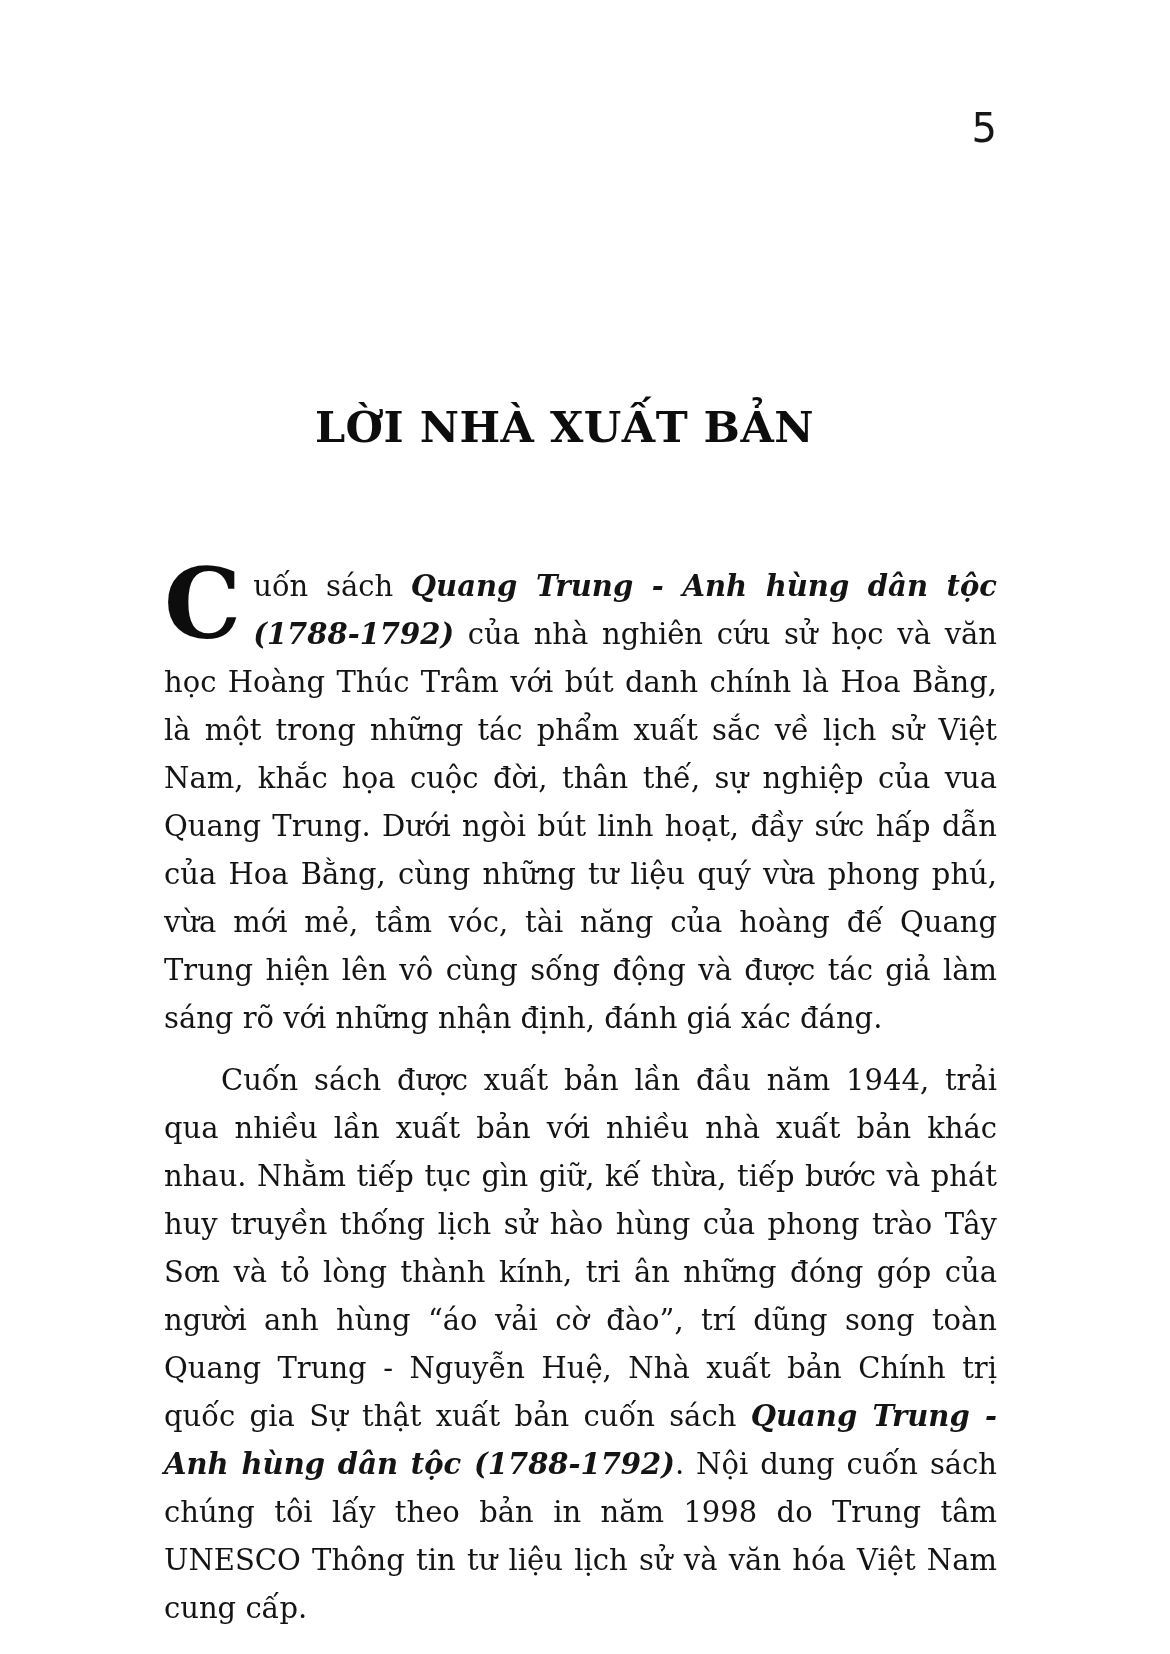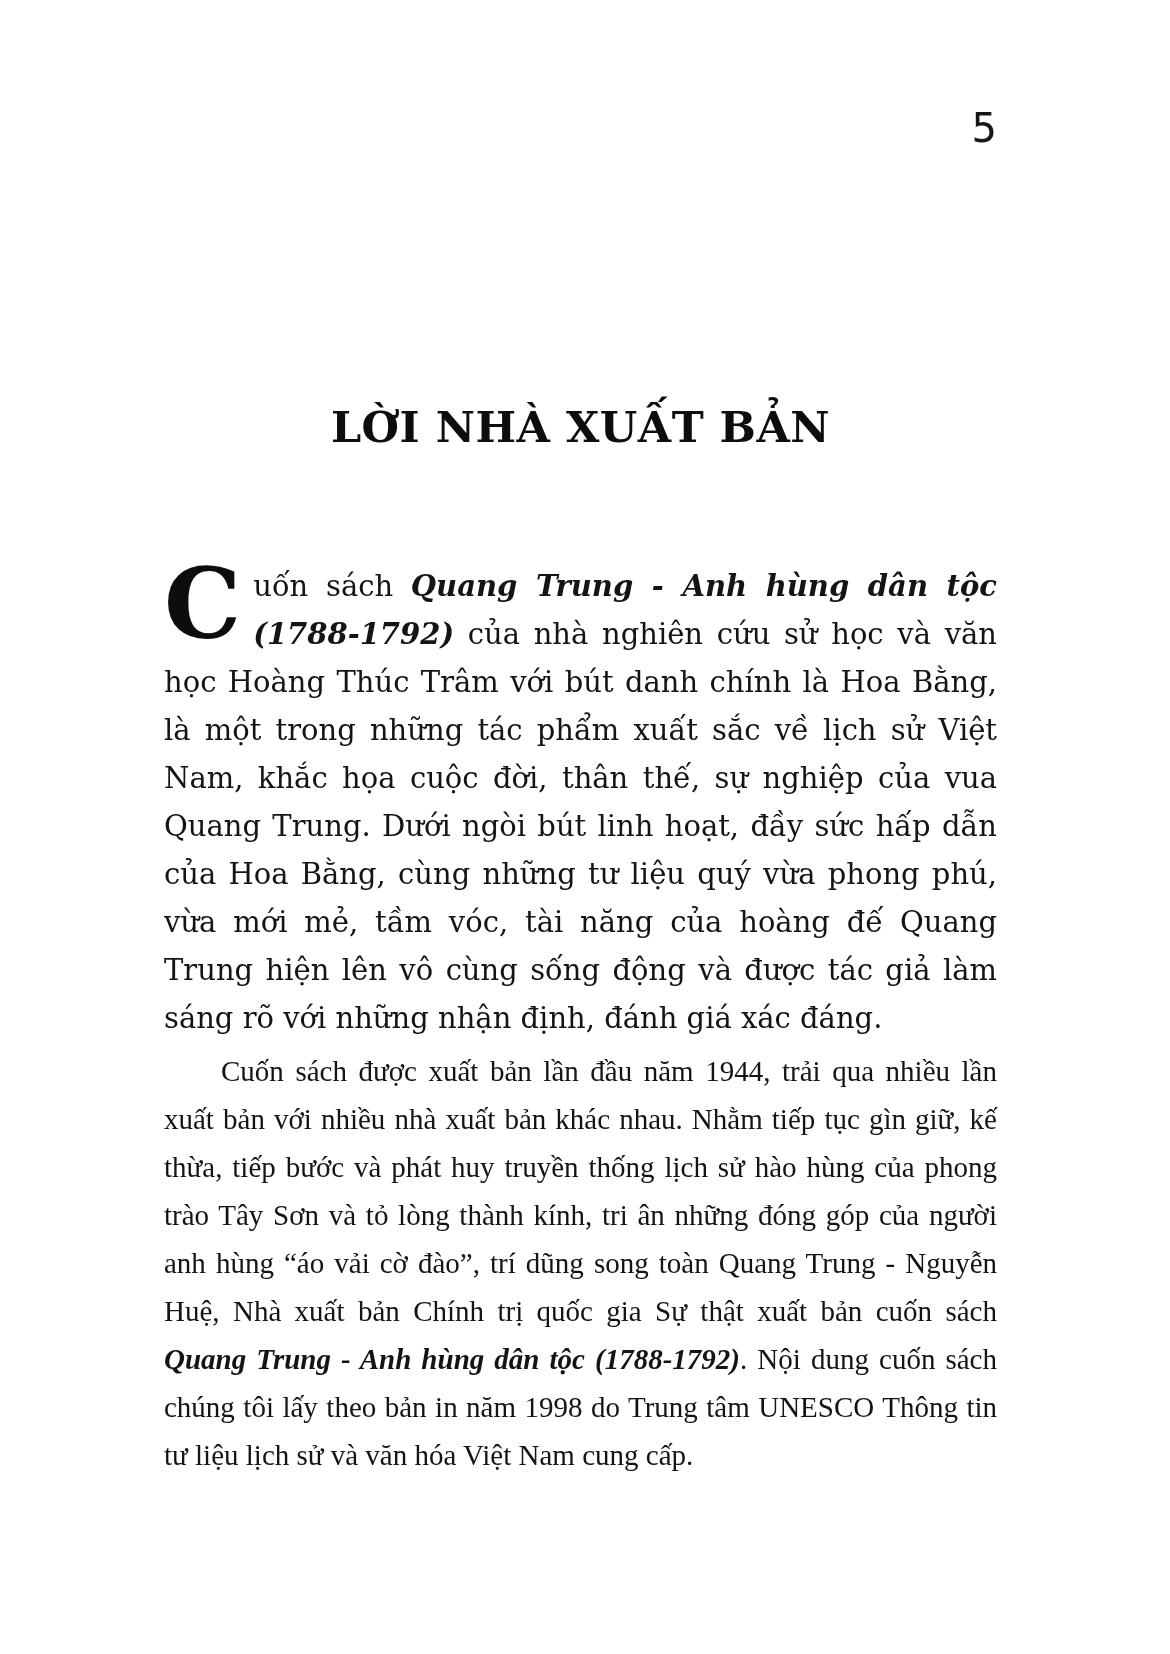--- a/index.html
+++ b/index.html
@@ -22,21 +22,21 @@
     top: 106px;
     right: 173px;
     font-family: "DejaVu Sans", "Liberation Sans", sans-serif;
     font-size: 40px;
     line-height: 44px;
     color: #161616;
   }
   .chapter-title {
     position: absolute;
     top: 402px;
-    left: 164px;
+    left: 148px;
     width: 833px;
     text-align: center;
     font-size: 43px;
     font-weight: bold;
     letter-spacing: 0.5px;
     line-height: 50px;
     color: #0d0d0d;
     white-space: nowrap;
   }
   .body-text {
@@ -46,23 +46,22 @@
     width: 833px;
     font-size: 29px;
     line-height: 48px;
     text-align: justify;
     color: #141414;
   }
   .body-text p {
     margin: 0;
   }
   .body-text p.p2 {
-    margin-top: 5px;
+    margin-top: 14px;
     text-indent: 57px;
-    font-family: Liberation Serif, serif;
   }
   .dropcap {
     float: left;
     font-size: 97px;
     line-height: 76px;
     font-weight: bold;
     padding: 4px 12px 0 0;
     color: #0d0d0d;
   }
   .bi { font-weight: bold; font-style: italic; }

